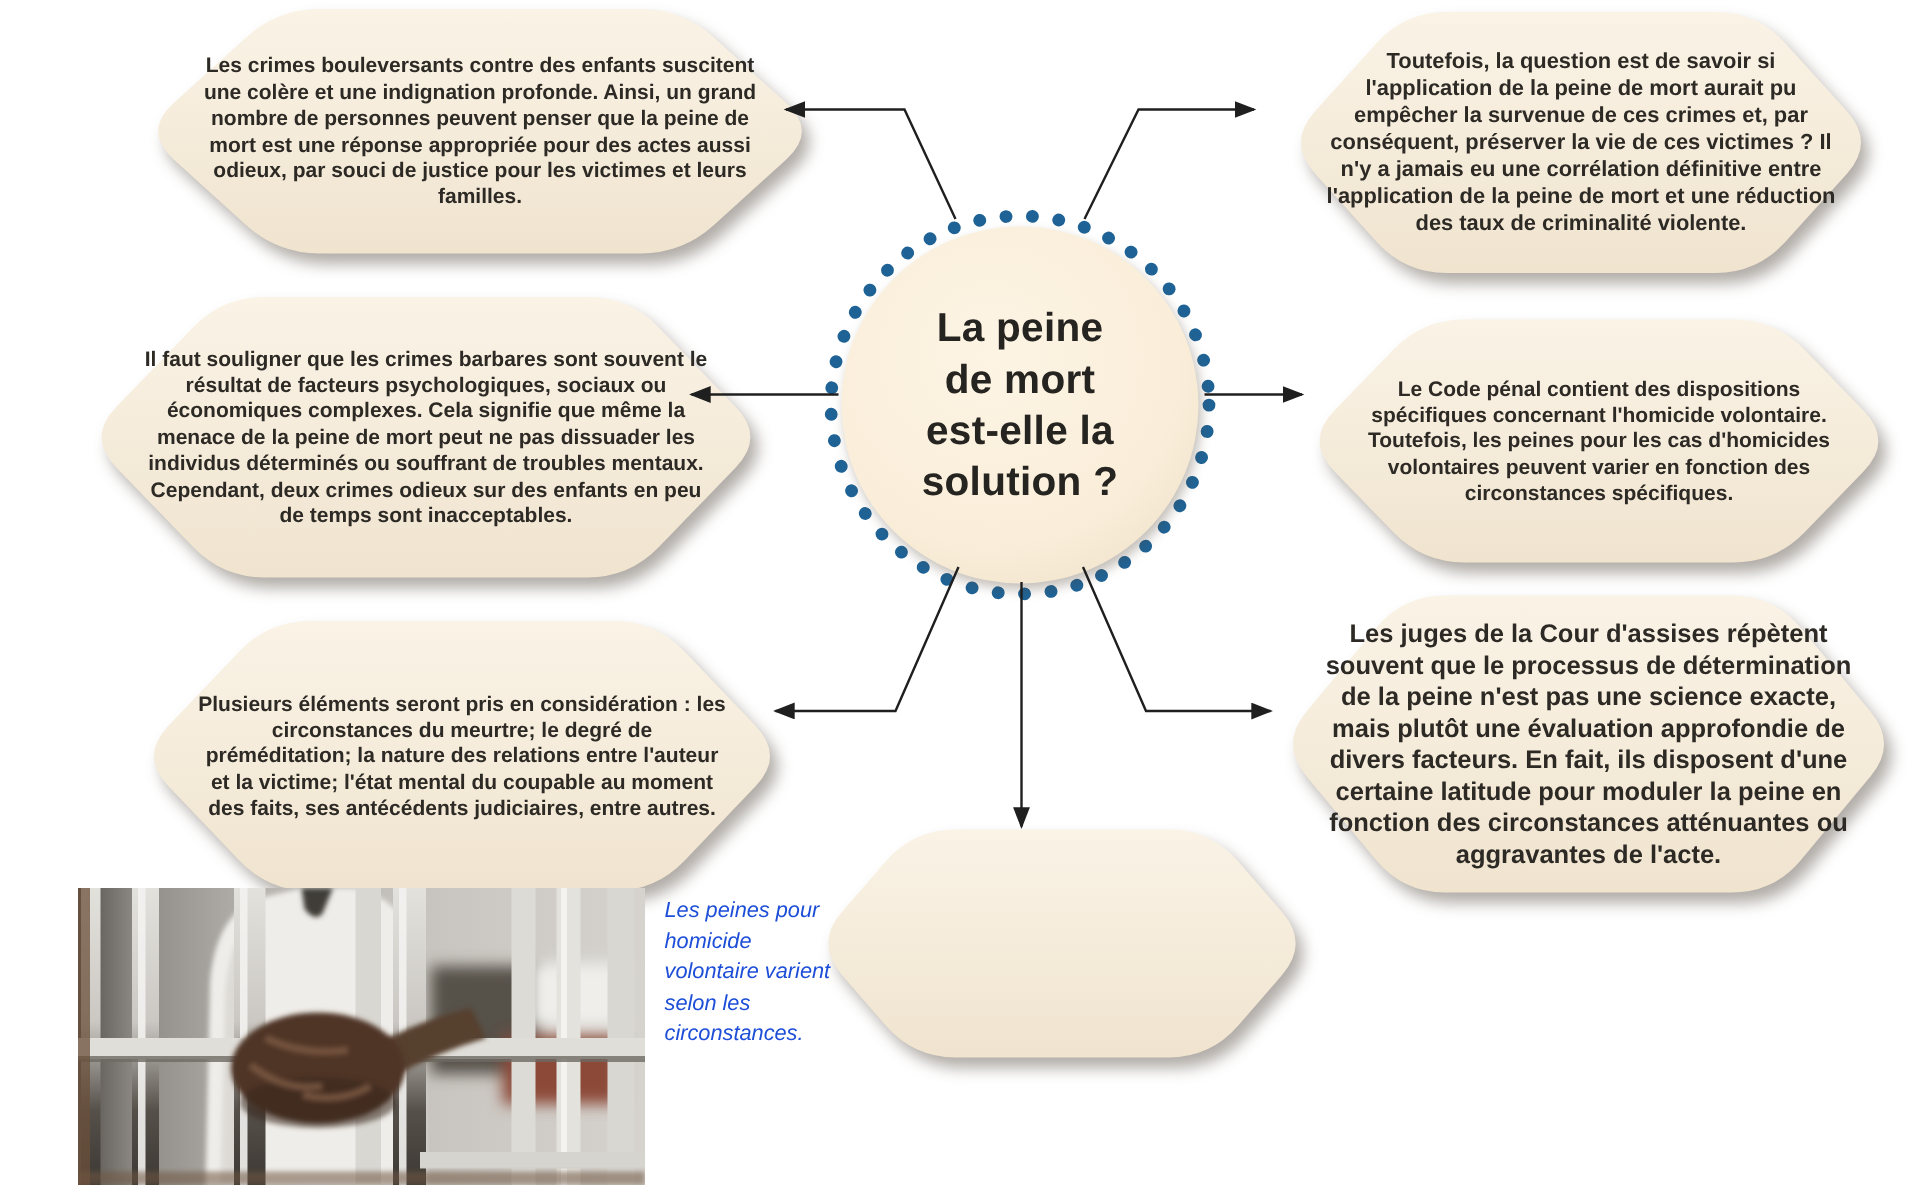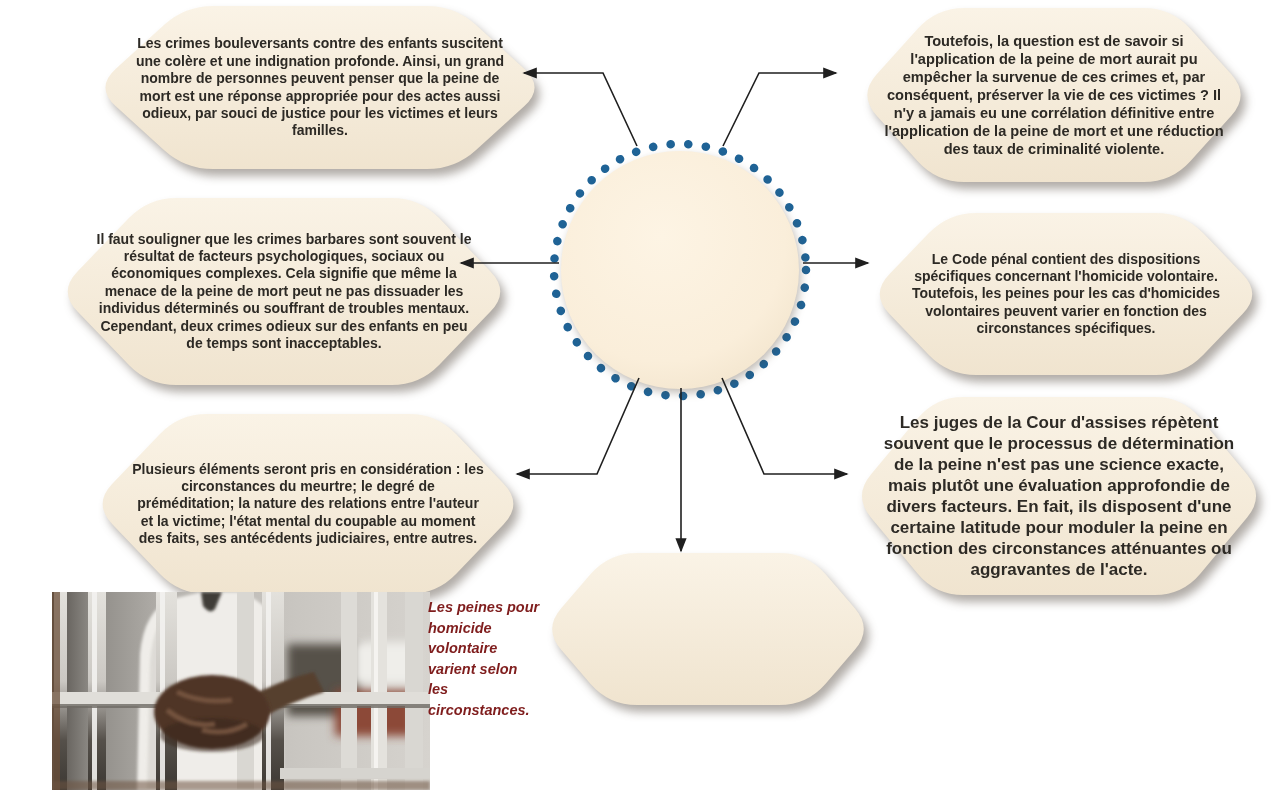--- a/index.html
+++ b/index.html
@@ -36,22 +36,22 @@
     position:relative;z-index:1;font-weight:700;font-size:27px;line-height:1.27;
     color:#262420;white-space:pre-line;letter-spacing:.2px;
   }
   
   svg.arrows{position:absolute;inset:0;width:1280px;height:797px;pointer-events:none;z-index:2;}
   
   .photo{position:absolute;left:52px;top:592px;width:378px;height:198px;}
   .photo svg{width:100%;height:100%;display:block;}
   
   .caption{
-    position:absolute;left:428px;top:597px;width:112px;
-    font-weight:700;font-style:italic;font-size:14.5px;line-height:1.42;color:#7f1d1d;
+    position:absolute;left:443px;top:597px;width:112px;
+    font-weight:400;font-style:italic;font-size:14.5px;line-height:1.42;color:#1d4ed8;
   }
 </style>
 </head>
 <body>
 
 <div class="canvas">
 
   <div class="bubble n1">
       <svg class="shape" viewBox="0 0 450 163">
         <defs>
@@ -141,20 +141,24 @@
       <defs>
         <radialGradient id="cg" cx="42%" cy="36%" r="75%">
           <stop offset="0%" stop-color="#fdf4e4"></stop>
           <stop offset="70%" stop-color="#faeeda"></stop>
           <stop offset="100%" stop-color="#f1e3cb"></stop>
         </radialGradient>
       </defs>
       <circle cx="135" cy="135" r="126" fill="none" stroke="#1f6396" stroke-width="8.5" stroke-dasharray="0.1 17.6" stroke-linecap="round"></circle>
       <circle cx="135" cy="135" r="119" fill="url(#cg)" style="filter:drop-shadow(2px 4px 4px rgba(80,65,50,.35))"></circle>
     </svg>
+    <div class="center-text">La peine
+de mort
+est-elle la
+solution ?</div>
   </div>
 
   <svg class="arrows" viewBox="0 0 1280 797">
     <defs>
       <marker id="ah" markerWidth="10" markerHeight="8" refX="8" refY="3.5" orient="auto">
         <path d="M0,0 L9,3.5 L0,7 Z" fill="#1f1f1f"></path>
       </marker>
     </defs>
     <g fill="none" stroke="#1f1f1f" stroke-width="1.6">
       <polyline points="637,146 603,73 524,73" marker-end="url(#ah)"></polyline>

